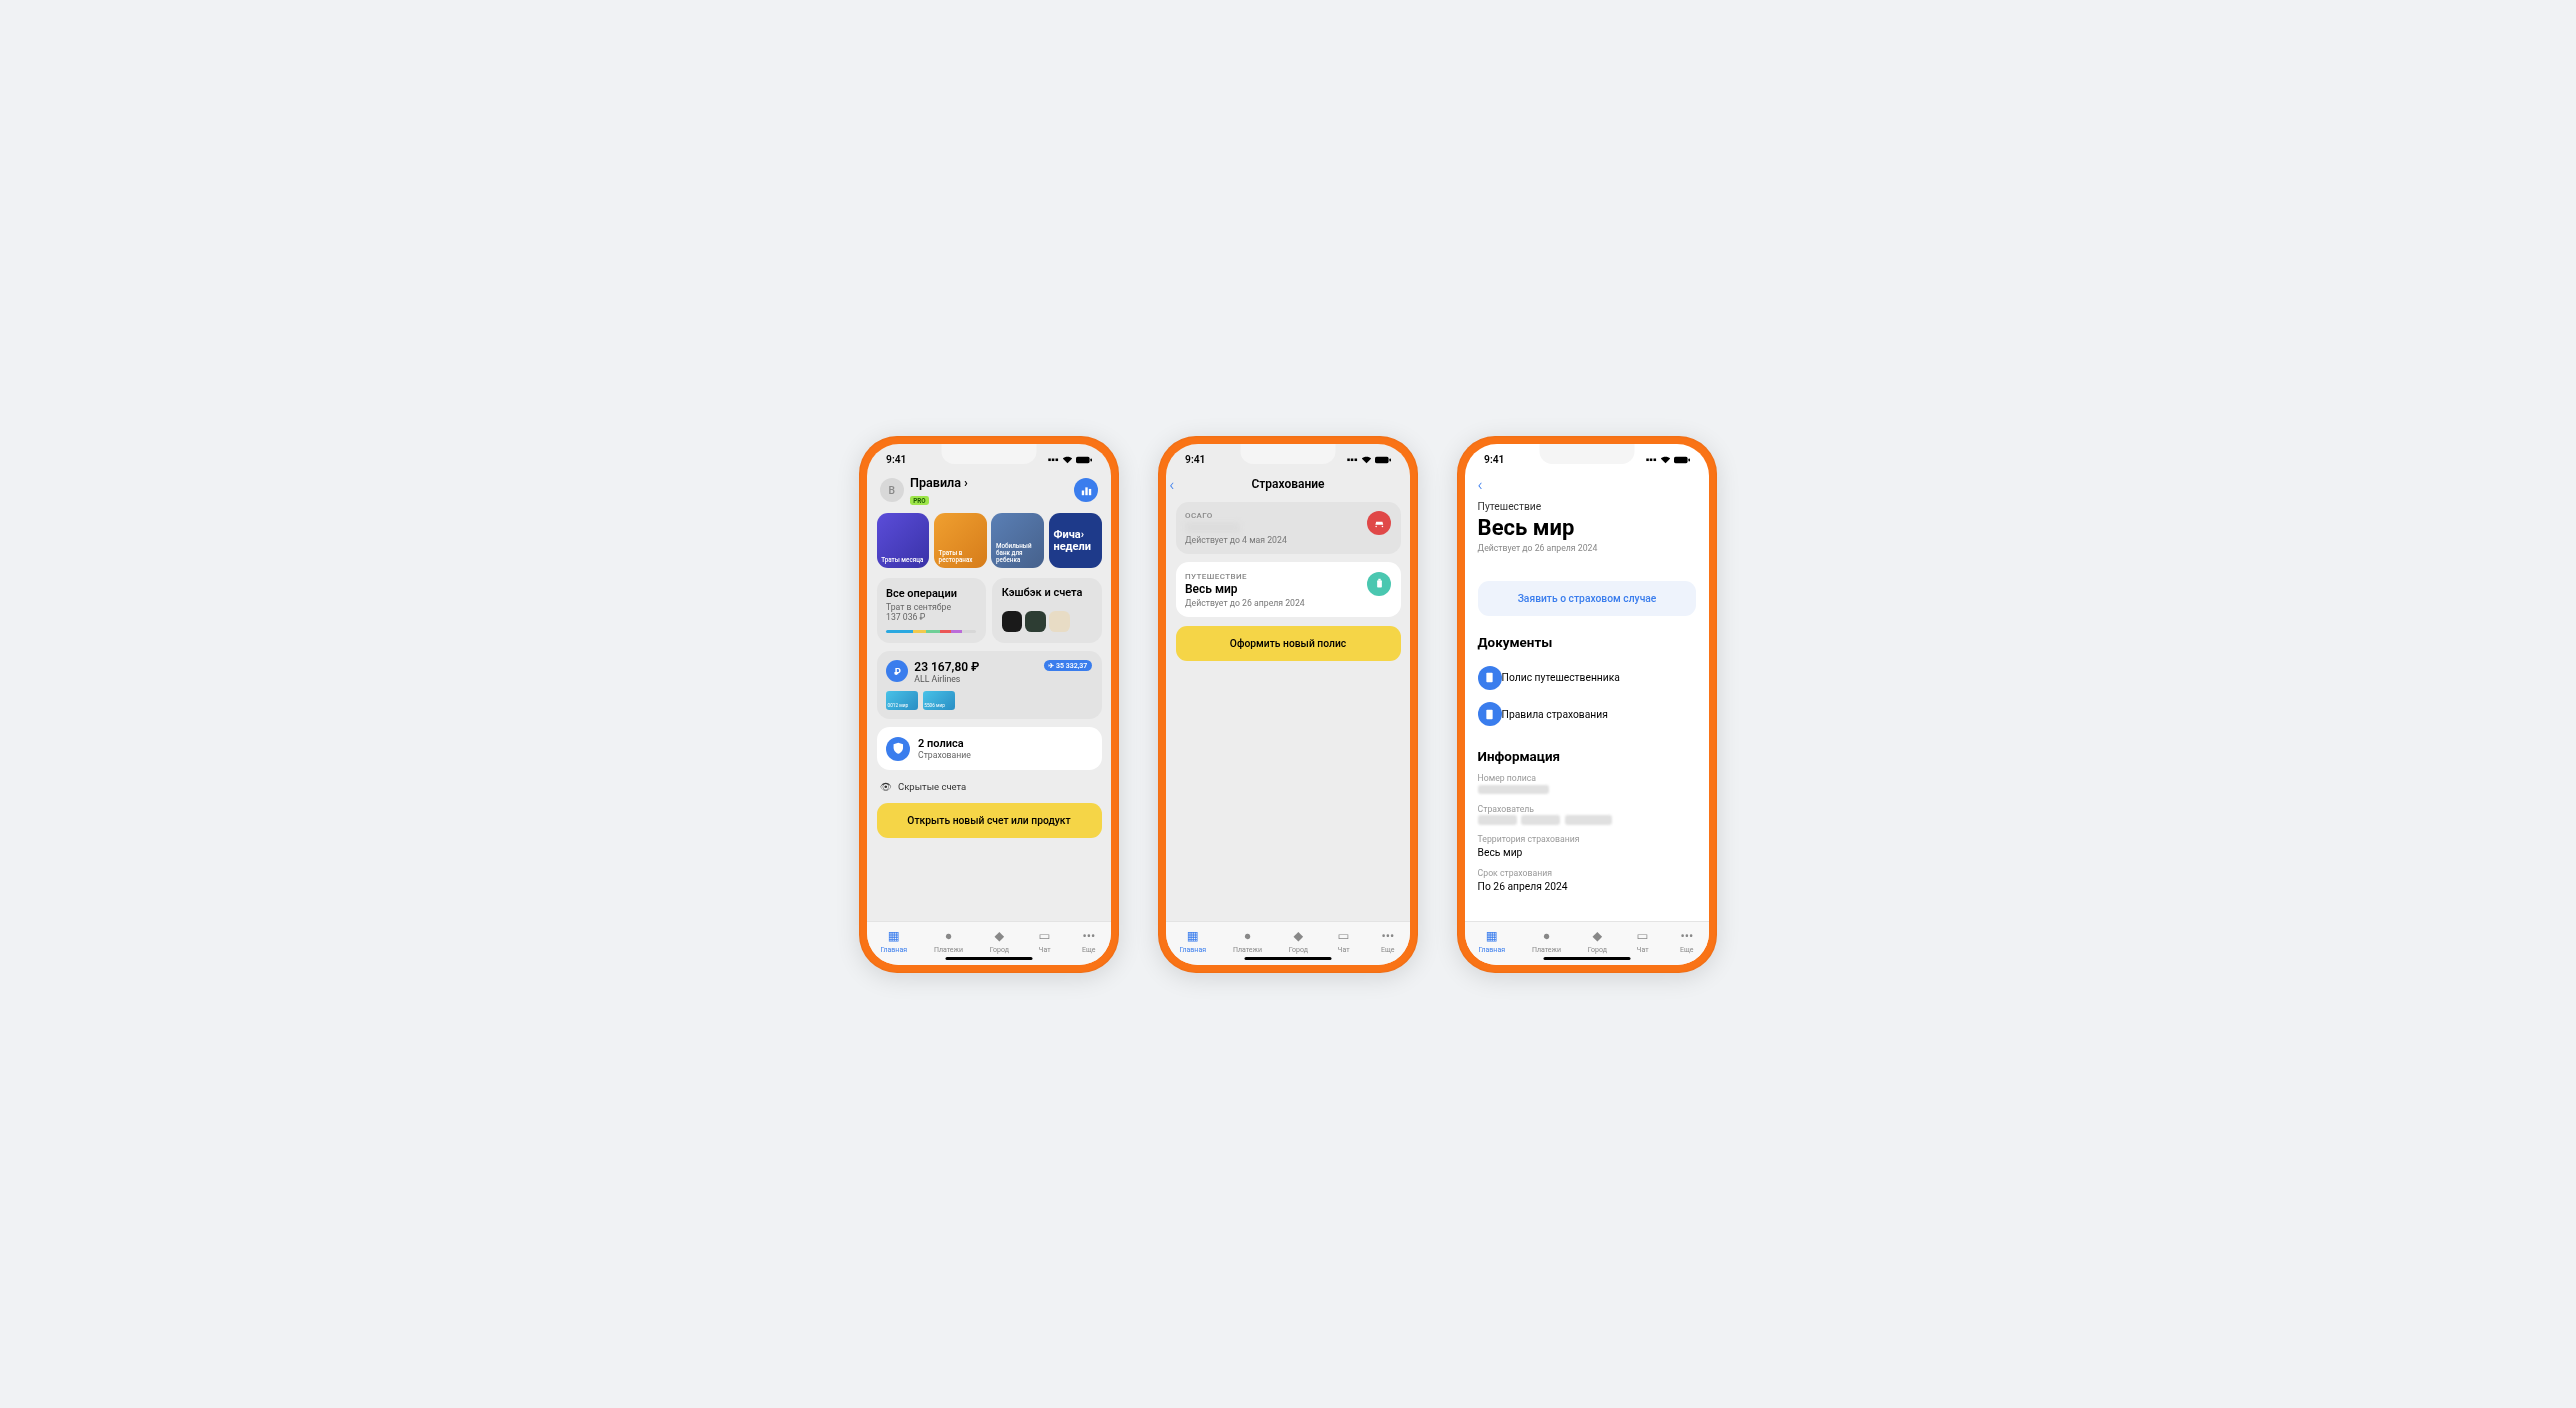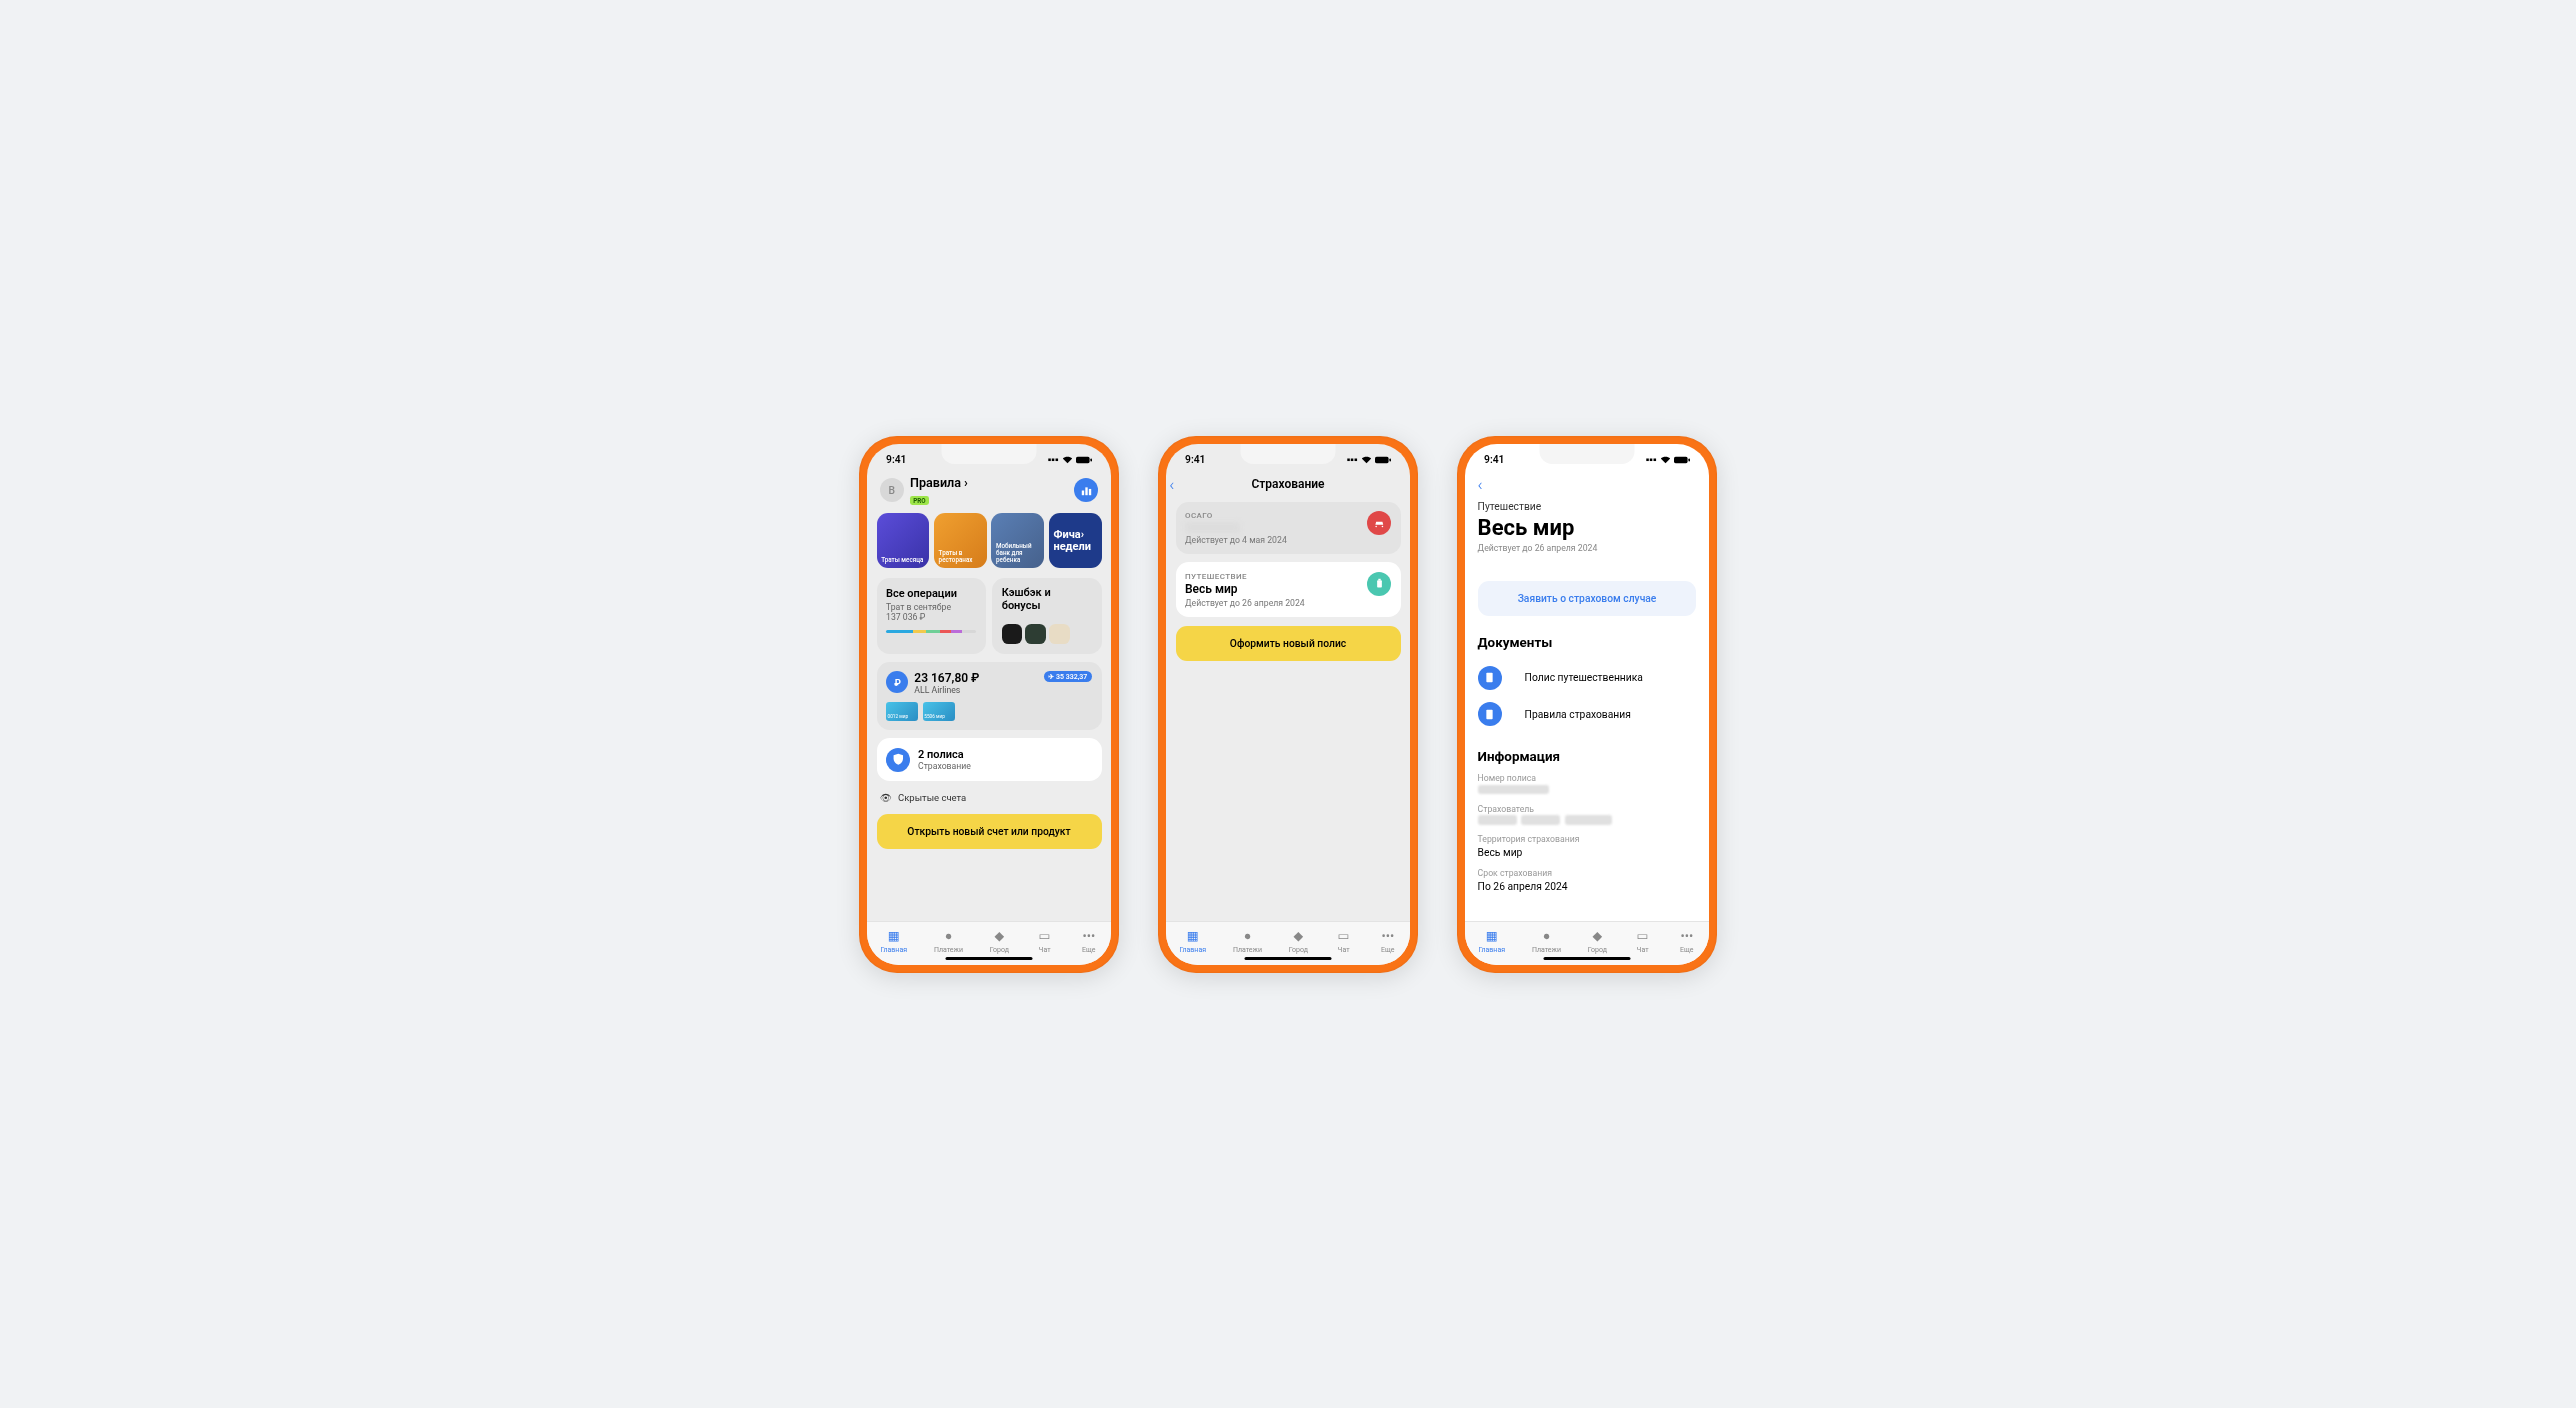--- a/index.html
+++ b/index.html
@@ -168,21 +168,21 @@
 .policy-icon.teal { background:#4ac7b0; }
 .yellow-btn { background:#f5d547; border-radius:11px; padding:11px; text-align:center; font-size:10.3px; font-weight:500; margin-top:9px; }
 
 
 .back3 { padding:4.7px 0 6.3px; }
 .s3-sub { font-size:10.3px; color:#333; }
 .s3-title { font-size:22px; font-weight:700; margin-top:1.6px; }
 .s3-valid { font-size:8.7px; color:#888; margin-top:3.2px; }
 .claim-btn { background:#eef3fc; color:#3a7ded; border-radius:11px; padding:11px; text-align:center; font-size:10.3px; font-weight:500; margin-top:28px; margin-bottom:19px; }
 .section-title { font-size:13.4px; font-weight:700; margin-bottom:9.5px; }
-.doc-row { display:flex; align-items:center; gap:23px; padding:6.3px 0; }
+.doc-row { display:flex; align-items:center; gap:0; padding:6.3px 0; }
 .doc-icon { width:24px;height:24px;border-radius:50%;background:#3a7ded;display:flex;align-items:center;justify-content:center; }
 .doc-label { font-size:10.3px; }
 .info-block { margin-bottom:9.5px; }
 .info-label { font-size:8.7px; color:#999; }
 .info-value { font-size:10.3px; margin-top:1.6px; }
 .info-value.blur { display:flex; gap:4.7px; }
 .blur-chip { height:9.5px; background:#e0e0e0; border-radius:2.4px; filter:blur(0.8px); }
 svg { display:block; }
 </style>
 </head>
@@ -240,21 +240,21 @@
           </div>
       </div>
       <div class="cards-row">
         <div class="card ops-card">
           <div class="ops-title">Все операции</div>
           <div class="ops-sub">Трат в сентябре</div>
           <div class="ops-amount">137 036 ₽</div>
           <div class="ops-bar"></div>
         </div>
         <div class="card cashback-card">
-          <div class="cashback-title">Кэшбэк и бонусы</div>
+          <div class="cashback-title">Кэшбэк и счета</div>
           <div class="dots">
             <div class="dot dot1"></div>
             <div class="dot dot2"></div>
             <div class="dot dot3"></div>
           </div>
         </div>
       </div>
       <div class="account-card">
         <div class="account-top">
           <div class="acc-icon">

